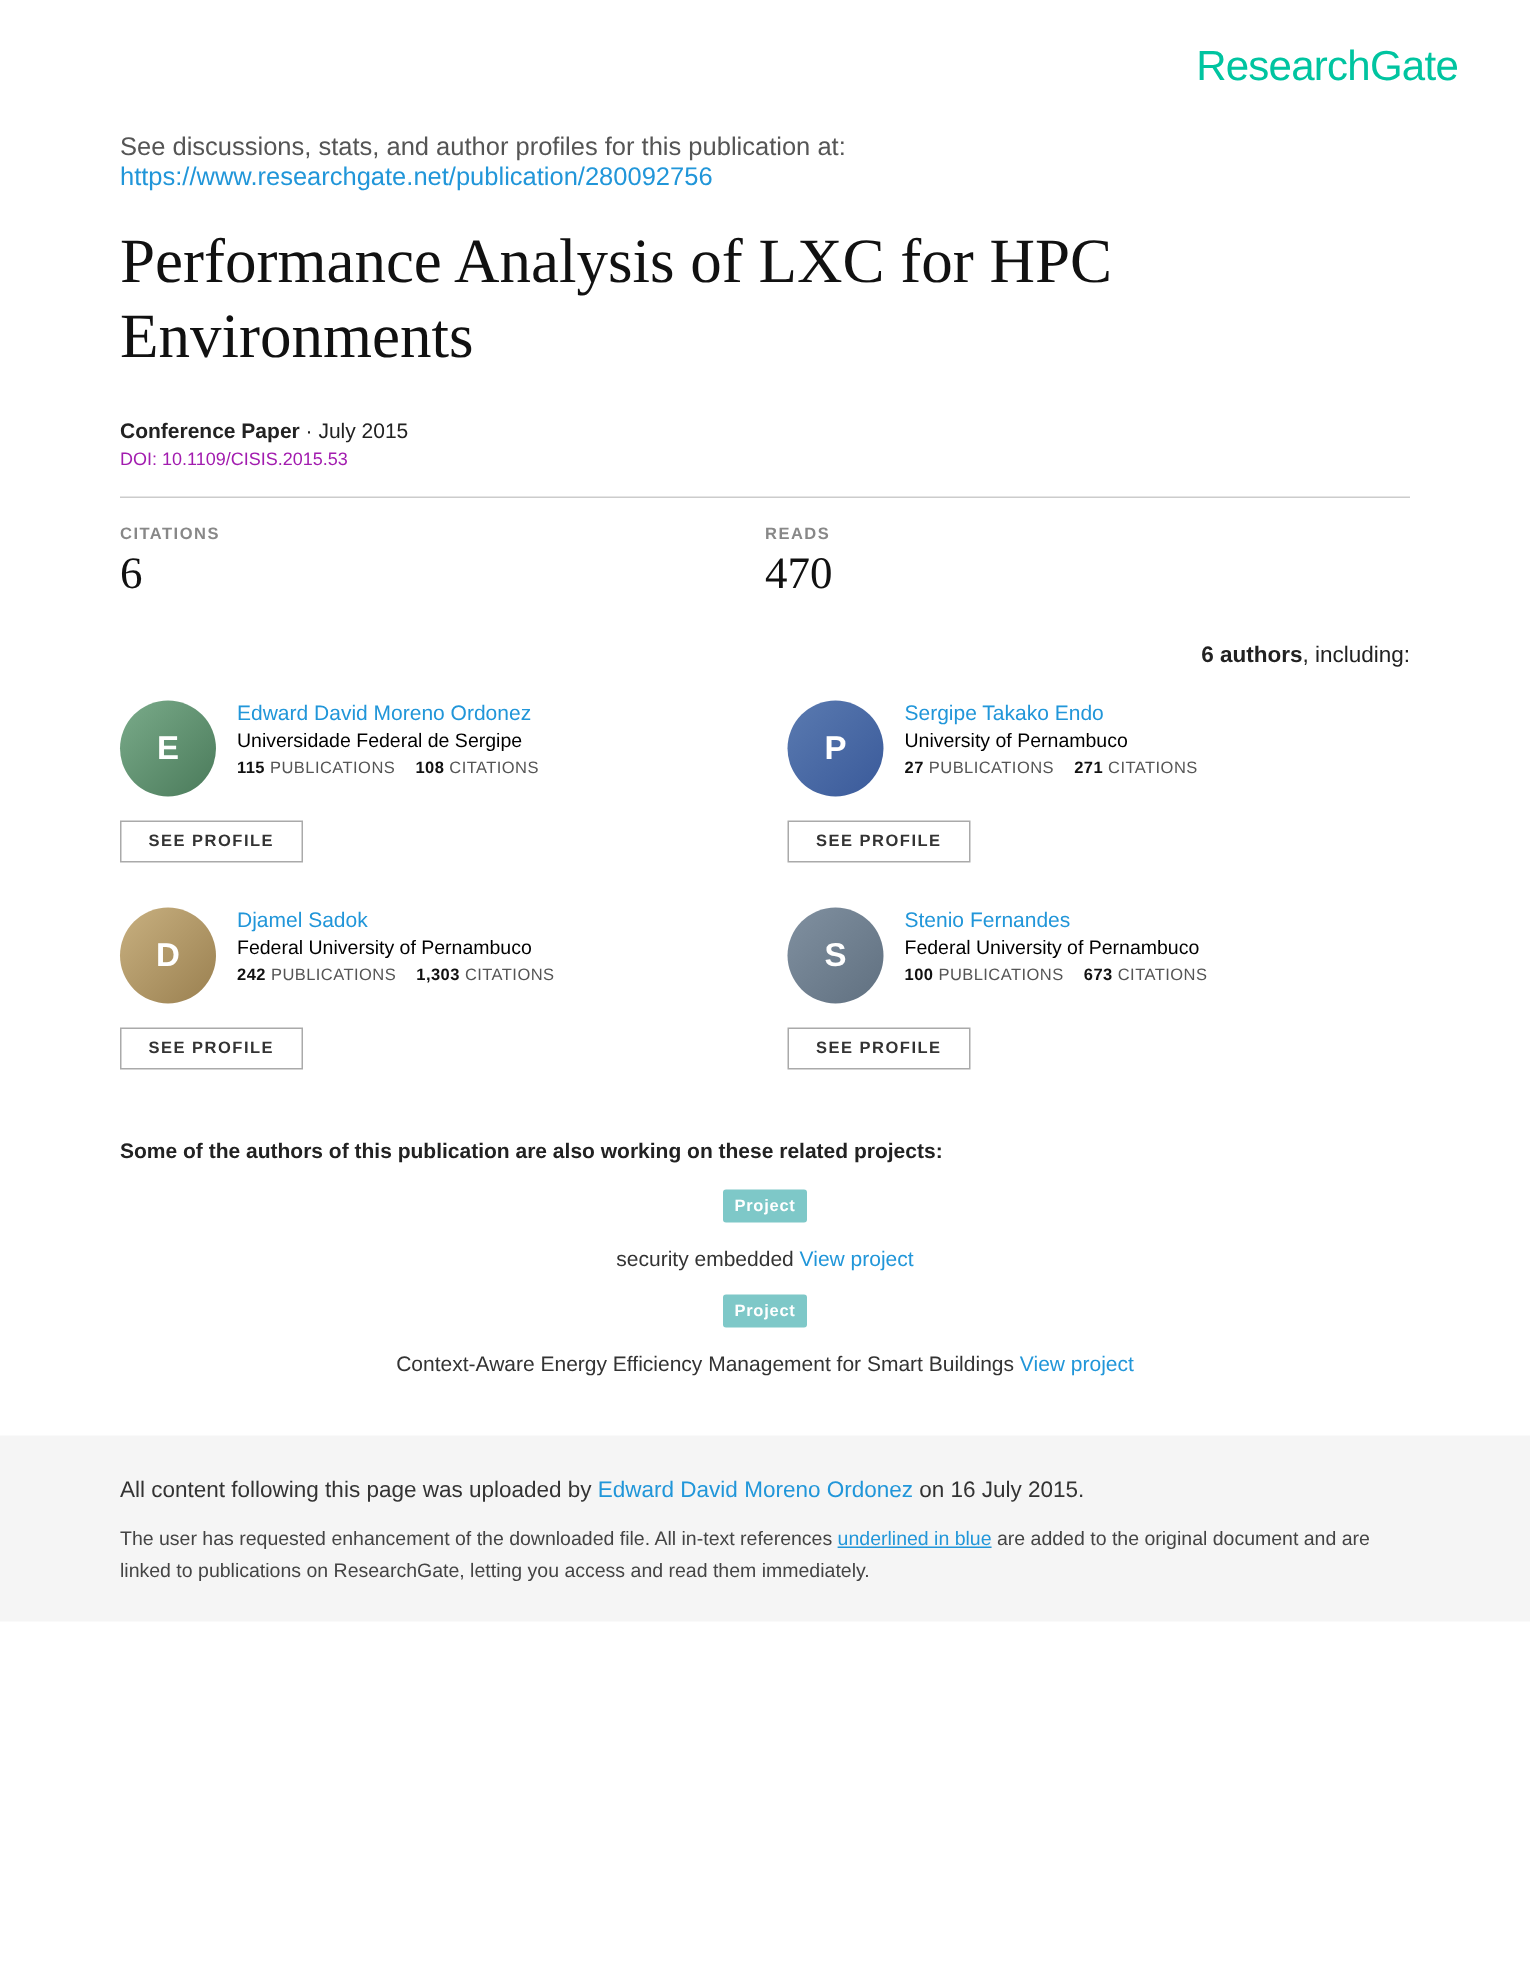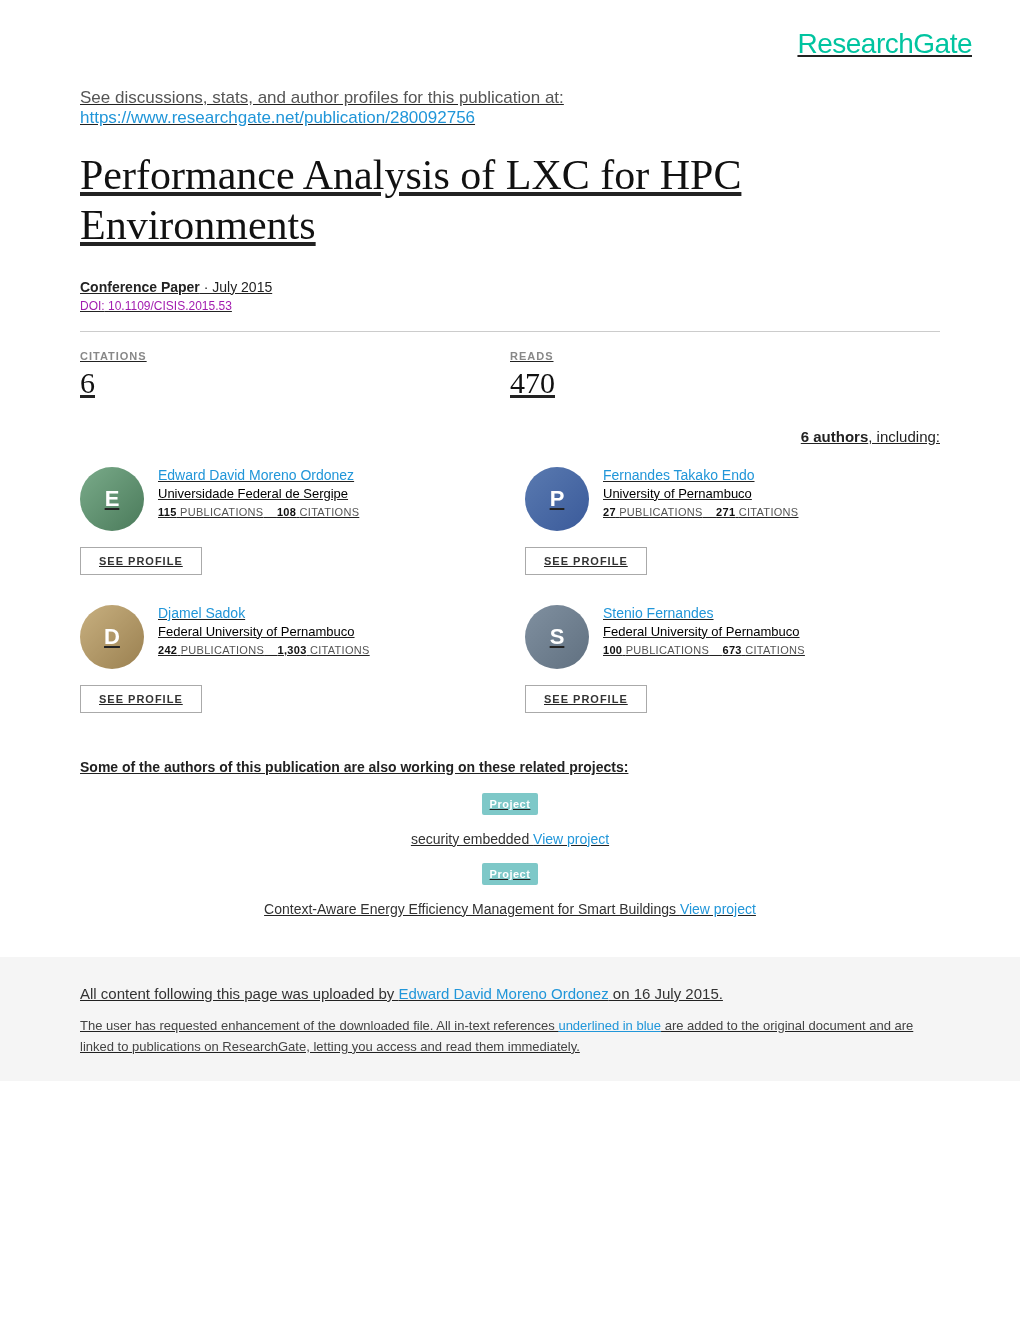--- a/index.html
+++ b/index.html
@@ -7,21 +7,20 @@
       font-family: 'Times New Roman', Georgia, serif;
       background: #fff;
       color: #222;
       font-size: 15px;
     }
     .page {
       width: 1020px;
       min-height: 1320px;
       background: #fff;
       position: relative;
-      text-decoration: underline;
     }
     
     .header {
       display: flex;
       justify-content: flex-end;
       padding: 28px 48px 10px 48px;
     }
     .logo {
       font-size: 28px;
       color: #00c4a0;
@@ -301,21 +300,21 @@
             </div>
           </div>
         </div>
         <button class="see-profile-btn">SEE PROFILE</button>
       </div>
 
       <div class="author-card">
         <div class="author-top">
           <div class="avatar-placeholder av2">P</div>
           <div class="author-info">
-            <a class="author-name" href="#">Fernandes Takako Endo</a>
+            <a class="author-name" href="#">Sergipe Takako Endo</a>
             <div class="author-university">University of Pernambuco</div>
             <div class="author-stats">
               <span class="bold">27</span>
               <span> </span><span>PUBLICATIONS</span>
               &nbsp;&nbsp;
               <span class="bold">271</span>
               <span> </span><span>CITATIONS</span>
             </div>
           </div>
         </div>

